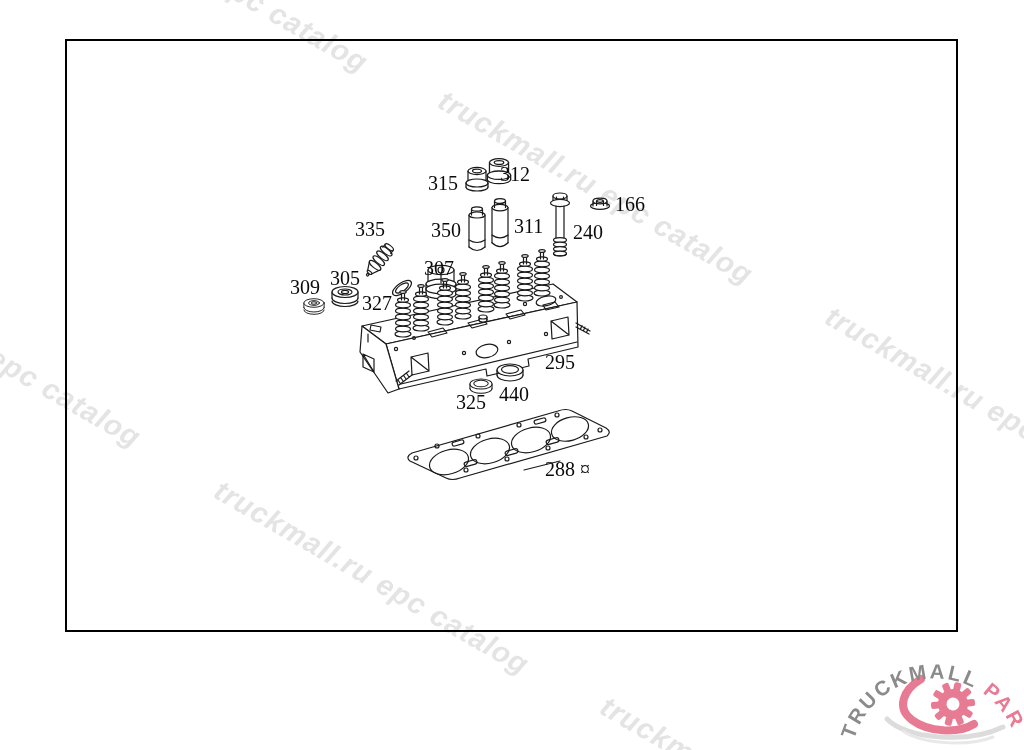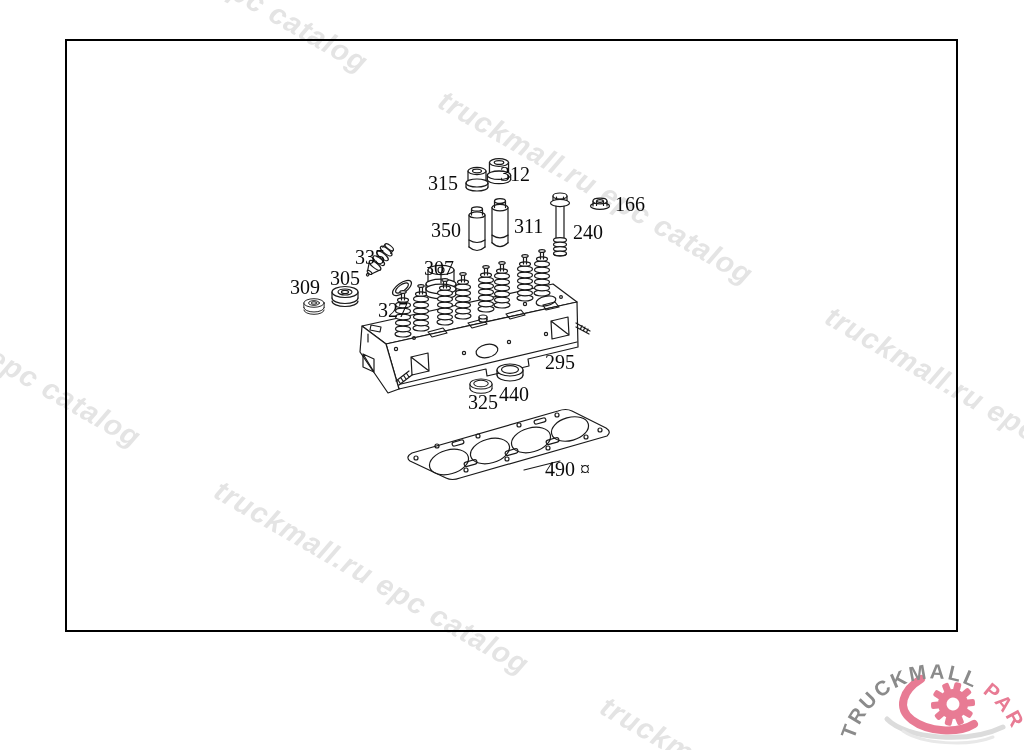--- a/index.html
+++ b/index.html
@@ -230,21 +230,21 @@
 </svg>
 
 <div id="labels">
     <div class="part-label" style="left: 428px; top: 173px;">315</div>
     <div class="part-label" style="left: 500px; top: 164px;">312</div>
     <div class="part-label" style="left: 431px; top: 220px;">350</div>
     <div class="part-label" style="left: 514px; top: 216px;">311</div>
     <div class="part-label" style="left: 573px; top: 222px;">240</div>
     <div class="part-label" style="left: 615px; top: 194px;">166</div>
     <div class="part-label" style="left: 424px; top: 246px; margin-top: 12px;">307</div>
-    <div class="part-label" style="left: 355px; top: 219px; margin-top: 28px;">335</div>
+    <div class="part-label" style="left: 355px; top: 219px;">335</div>
     <div class="part-label" style="left: 330px; top: 268px; text-align: right;">305</div>
     <div class="part-label" style="left: 290px; top: 277px; text-align: center;">309</div>
-    <div class="part-label" style="left: 362px; top: 300px; margin-left: 16px;">327</div>
+    <div class="part-label" style="left: 362px; top: 293px;">327</div>
     <div class="part-label" style="left: 545px; top: 352px;">295</div>
-    <div class="part-label" style="left: 468px; top: 392px;">325</div>
+    <div class="part-label" style="left: 456px; top: 392px;">325</div>
     <div class="part-label" style="left: 499px; top: 384px;">440</div>
-    <div class="part-label" style="left: 545px; top: 459px;">490 ¤</div>
+    <div class="part-label" style="left: 545px; top: 459px;">288 ¤</div>
   </div>
 
 </body></html>

